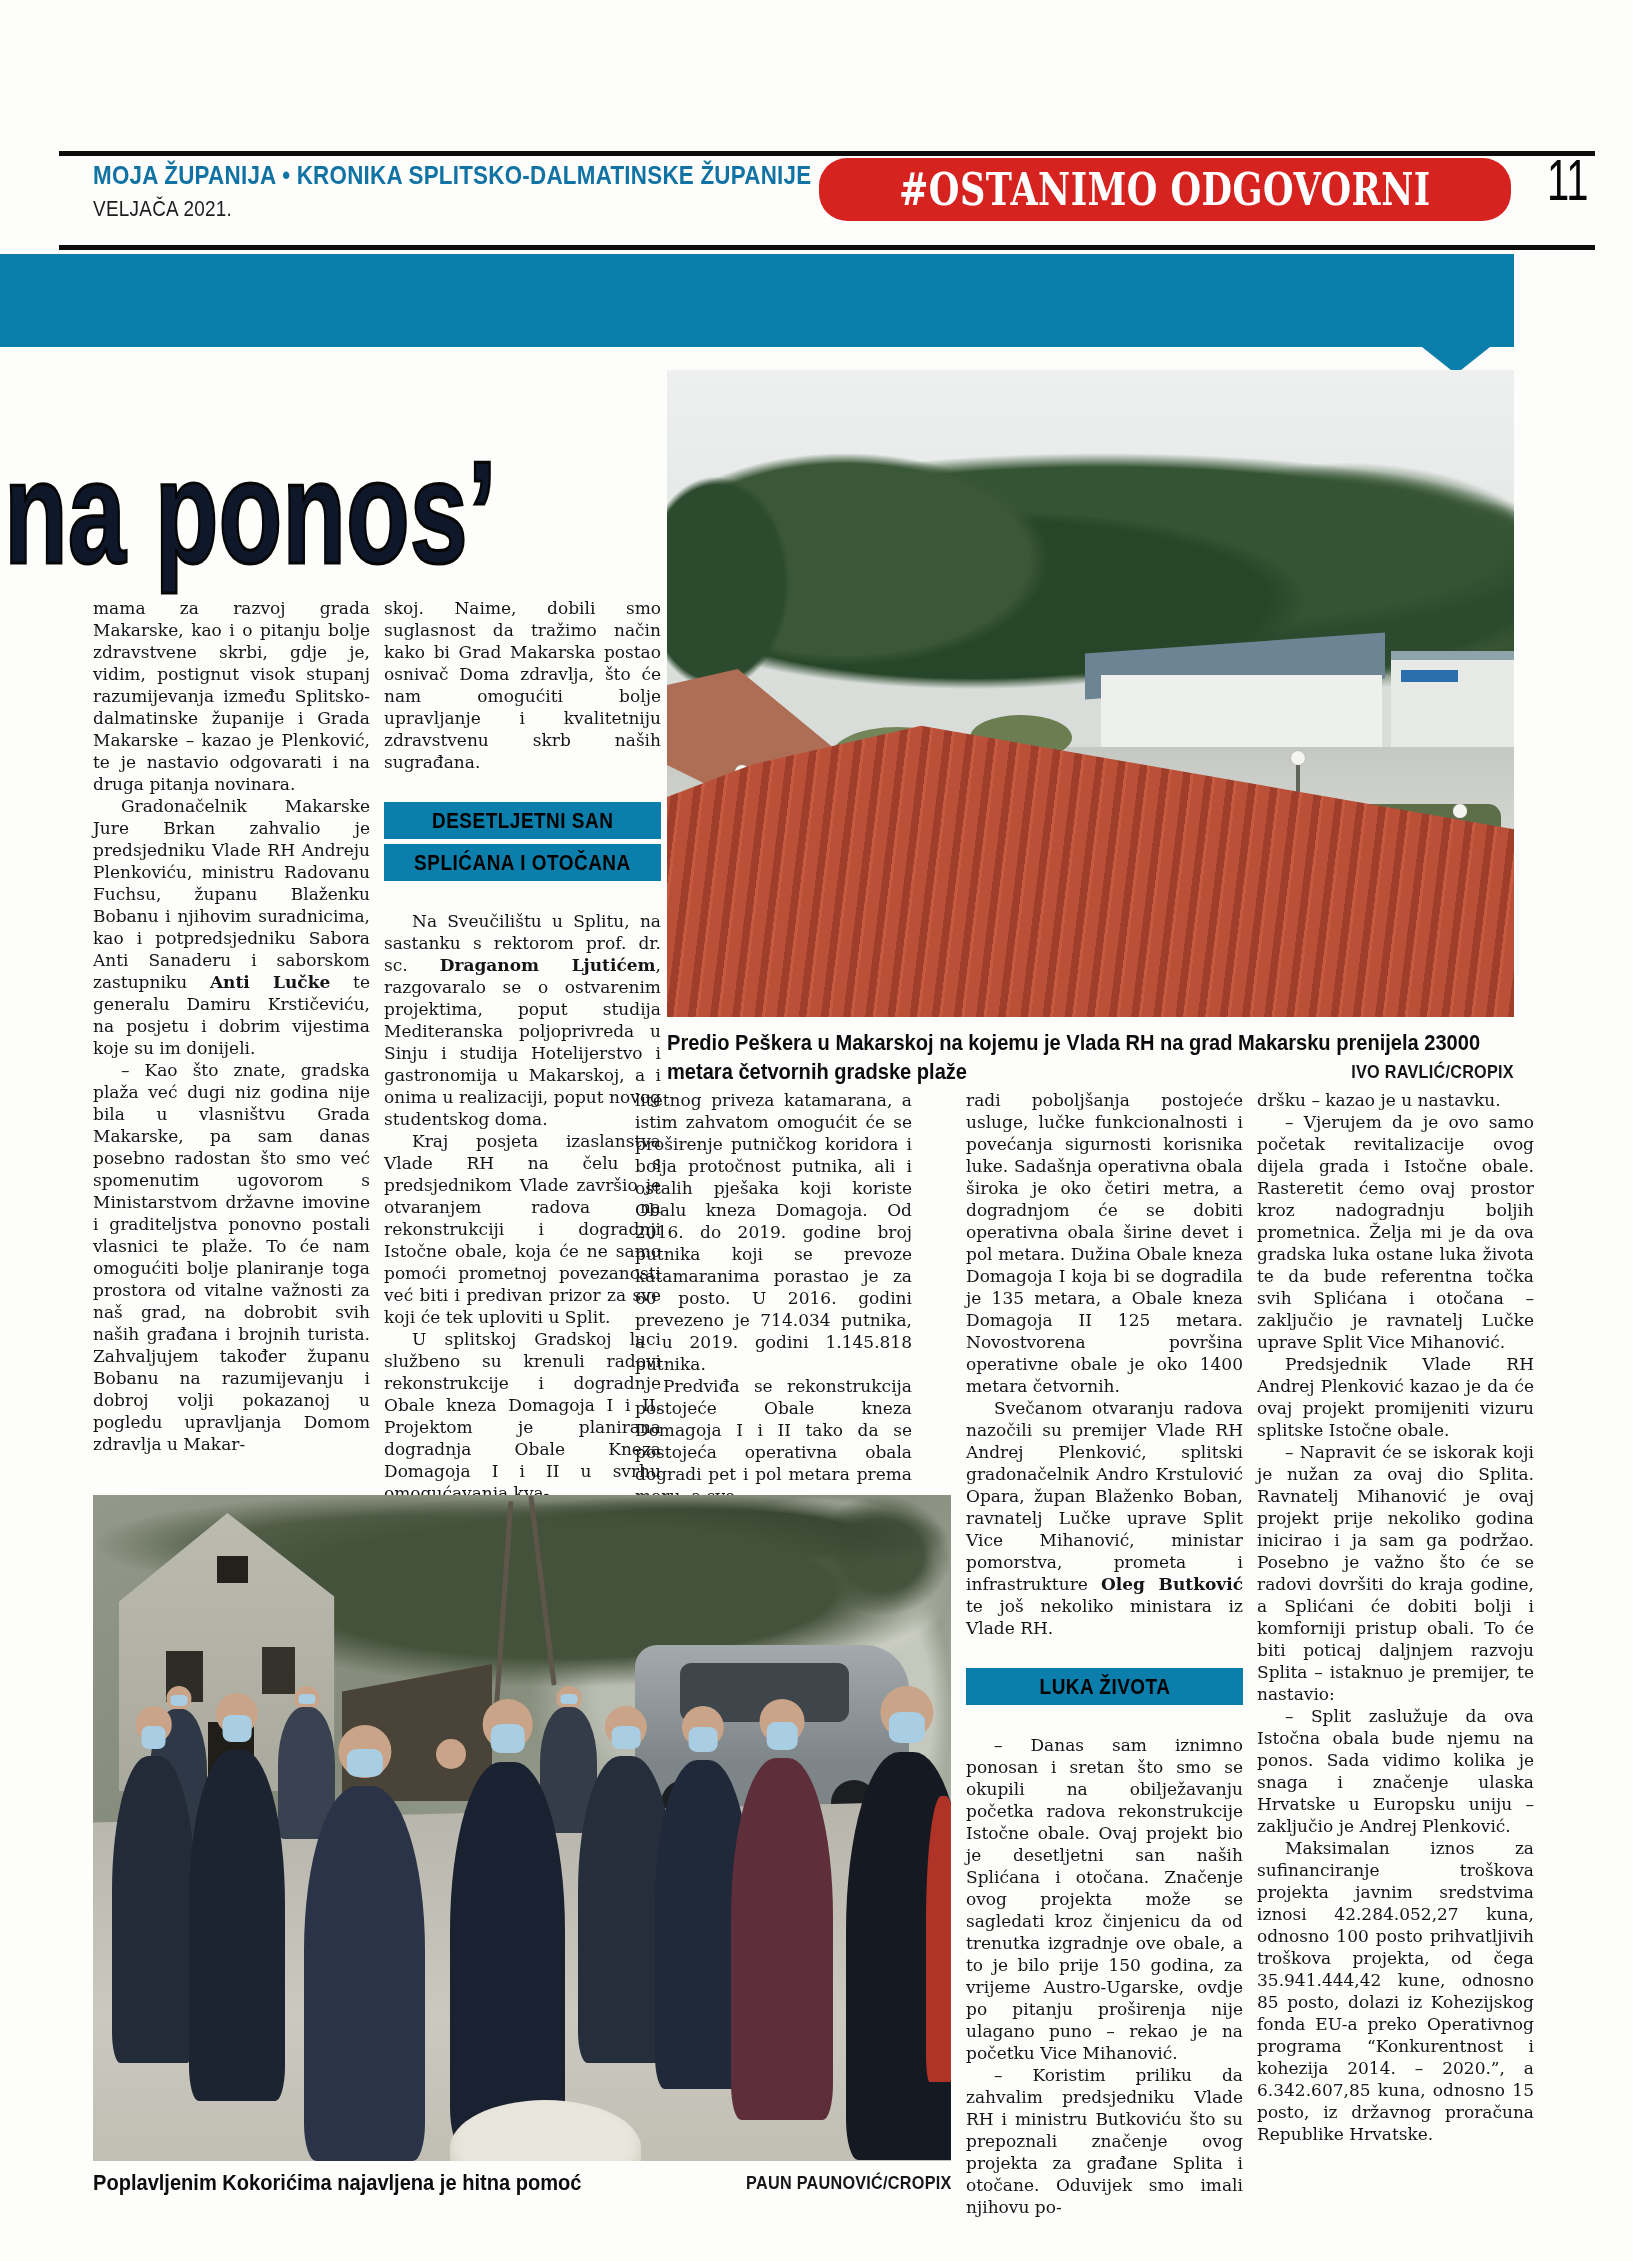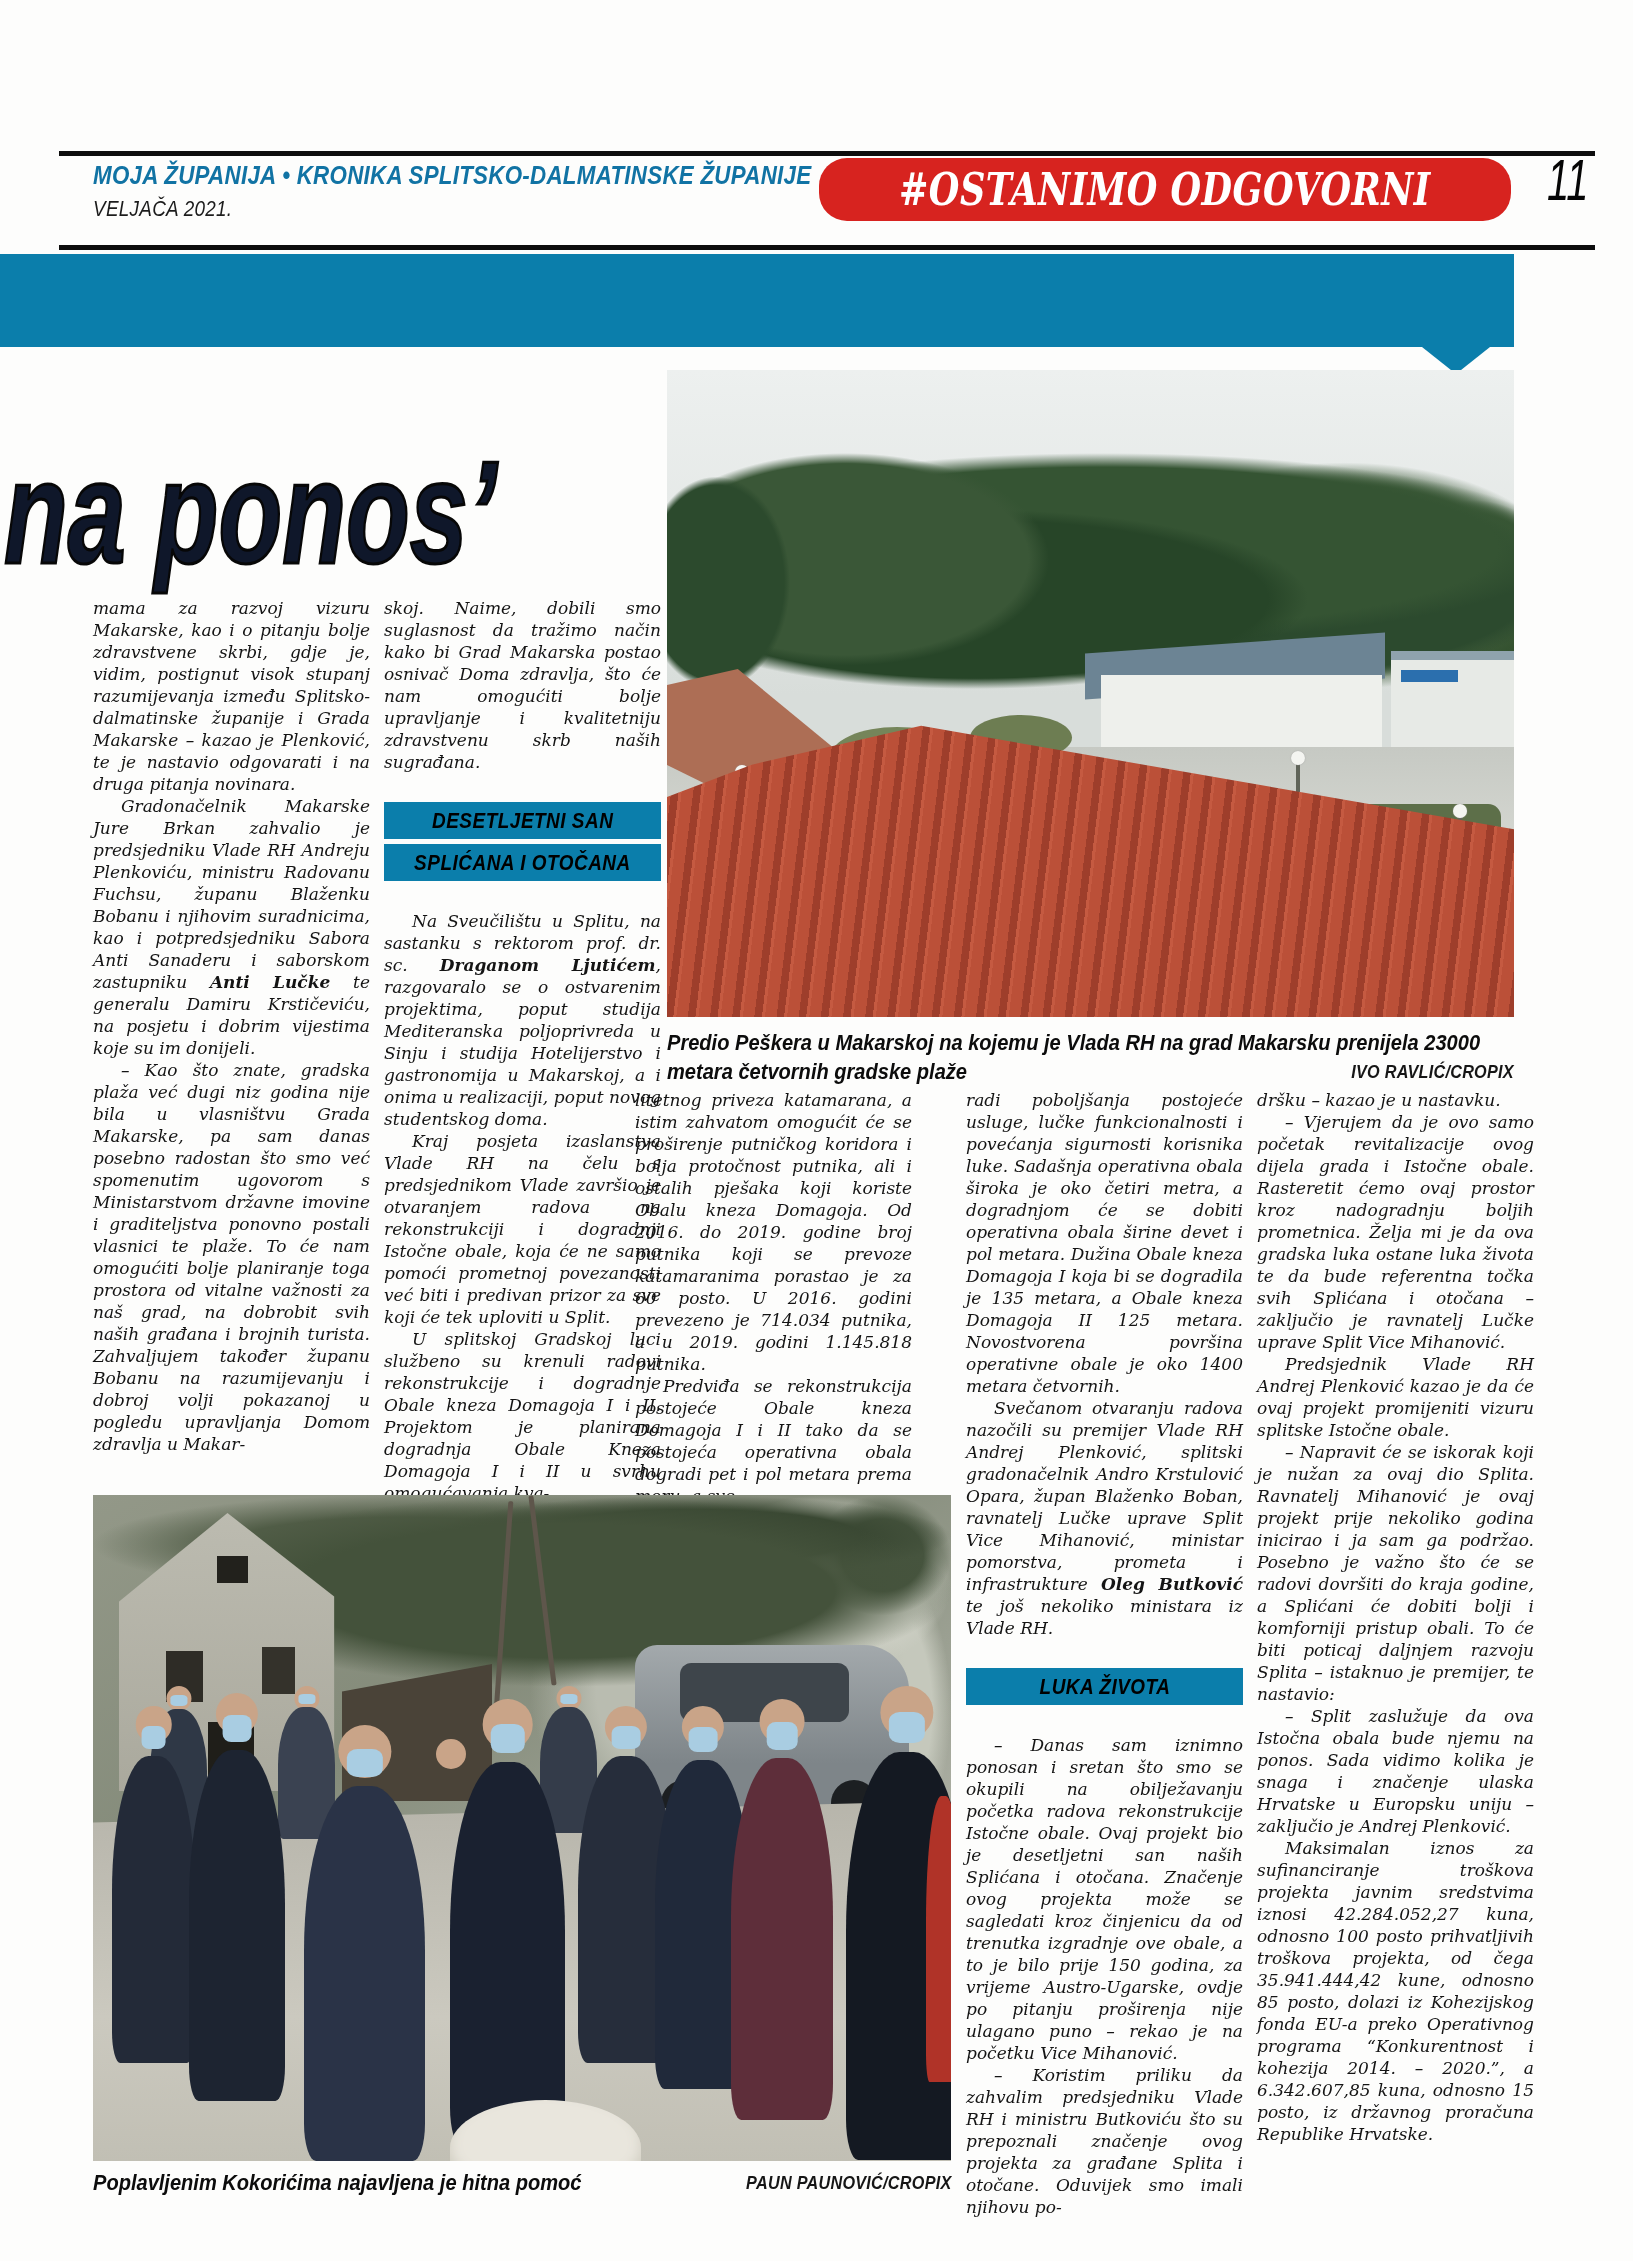--- a/index.html
+++ b/index.html
@@ -9,21 +9,20 @@
   }
   *{margin:0;padding:0;box-sizing:border-box;}
   html,body{background:#ffffff;}
   #page{
     position:relative;
     width:1633px;height:2261px;
     background:#fdfdfc;
     overflow:hidden;
     font-family:"DejaVu Serif", serif;
     color:var(--ink);
-    font-style:italic;
   }
   .rule{position:absolute;left:59px;width:1536px;height:5.1px;background:#0d0d0d;}
   #rule-top{top:151px;}
   #rule-bottom{top:245px;}
 
   .sansC{font-family:"Liberation Sans", sans-serif;}
   .sqz{display:inline-block;transform-origin:left top;}
 
   #header-kicker{position:absolute;left:93px;top:160px;font-size:26px;font-weight:bold;color:#1173a4;letter-spacing:0.3px;white-space:nowrap;}
   #header-kicker .sqz{transform:scaleX(.86);}
@@ -173,21 +172,21 @@
     <div class="p1-vine" style="left:332px;top:511px;width:332px;transform:rotate(4deg);"></div>
     <div class="p1-vine" style="left:485px;top:472px;width:243px;transform:rotate(-10deg);"></div>
     <div class="p1-redroof"></div>
   </div>
   <div id="caption1" class="caption">
     <span>Predio Peškera u Makarskoj na kojemu je Vlada RH na grad Makarsku prenijela 23000 metara četvornih gradske plaže</span>
     <span class="credit">IVO RAVLIĆ/CROPIX</span>
   </div>
 
   <div id="col1" class="col">
-      <p>mama za razvoj vizuru Makarske, kao i o pitanju bolje zdravstvene skrbi, gdje je, vidim, postignut visok stupanj razumijevanja između Splitsko-dalmatinske županije i Grada Makarske – kazao je Plenković, te je nastavio odgovarati i na druga pitanja novinara.</p>
+      <p>mama za razvoj grada Makarske, kao i o pitanju bolje zdravstvene skrbi, gdje je, vidim, postignut visok stupanj razumijevanja između Splitsko-dalmatinske županije i Grada Makarske – kazao je Plenković, te je nastavio odgovarati i na druga pitanja novinara.</p>
       <p class="ind">Gradonačelnik Makarske Jure Brkan zahvalio je predsjedniku Vlade RH Andreju Plenkoviću, ministru Radovanu Fuchsu, županu Blaženku Bobanu i njihovim suradnicima, kao i potpredsjedniku Sabora Anti Sanaderu i saborskom zastupniku <b>Anti Lučke</b> te generalu Damiru Krstičeviću, na posjetu i dobrim vijestima koje su im donijeli.</p>
       <p class="ind">– Kao što znate, gradska plaža već dugi niz godina nije bila u vlasništvu Grada Makarske, pa sam danas posebno radostan što smo već spomenutim ugovorom s Ministarstvom državne imovine i graditeljstva ponovno postali vlasnici te plaže. To će nam omogućiti bolje planiranje toga prostora od vitalne važnosti za naš grad, na dobrobit svih naših građana i brojnih turista. Zahvaljujem također županu Bobanu na razumijevanju i dobroj volji pokazanoj u pogledu upravljanja Domom zdravlja u Makar-</p>
     </div>
   <div id="col2" class="col">
       <p>skoj. Naime, dobili smo suglasnost da tražimo način kako bi Grad Makarska postao osnivač Doma zdravlja, što će nam omogućiti bolje upravljanje i kvalitetniju zdravstvenu skrb naših sugrađana.</p>
       <div class="label-box mt"><span>DESETLJETNI SAN</span></div>
       <div class="label-box mb"><span>SPLIĆANA I OTOČANA</span></div>
       <p class="ind">Na Sveučilištu u Splitu, na sastanku s rektorom prof. dr. sc. <b>Draganom Ljutićem</b>, razgovaralo se o ostvarenim projektima, poput studija Mediteranska poljoprivreda u Sinju i studija Hotelijerstvo i gastronomija u Makarskoj, a i onima u realizaciji, poput novog studentskog doma.</p>
       <p class="ind">Kraj posjeta izaslanstva Vlade RH na čelu s predsjednikom Vlade završio je otvaranjem radova na rekonstrukciji i dogradnji Istočne obale, koja će ne samo pomoći prometnoj povezanosti već biti i predivan prizor za sve koji će tek uploviti u Split.</p>
       <p class="ind">U splitskoj Gradskoj luci službeno su krenuli radovi rekonstrukcije i dogradnje Obale kneza Domagoja I i II. Projektom je planirana dogradnja Obale Kneza Domagoja I i II u svrhu omogućavanja kva-</p>

